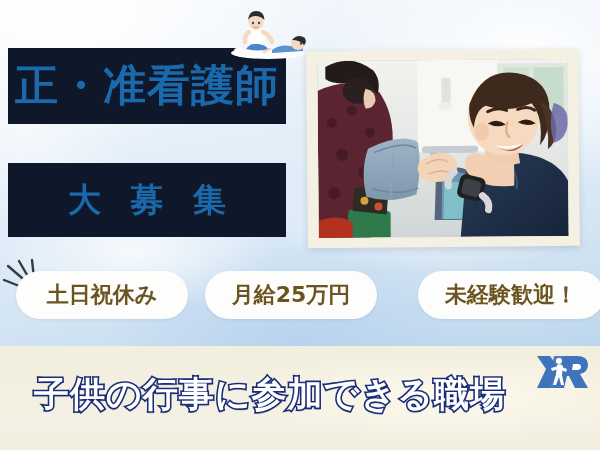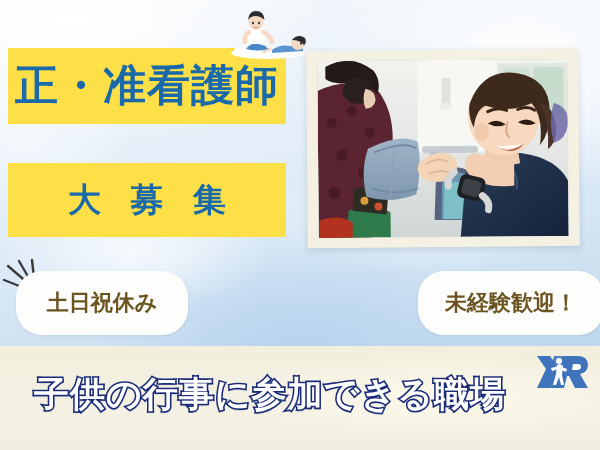--- a/index.html
+++ b/index.html
@@ -33,21 +33,21 @@
     position:absolute;left:0;top:346px;width:600px;height:104px;
     background:linear-gradient(180deg,#f2efde 0%,#f3f0e1 35%,#f4f1e4 70%,#f2eee0 100%);
   }
   .bg-cream:after{
     content:"";position:absolute;left:0;top:0;width:600px;height:104px;
     background:radial-gradient(ellipse 300px 60px at 74% 48%, rgba(255,250,236,.85) 0%, rgba(255,250,236,0) 72%);
   }
 
   
   .band{
-    position:absolute;background:#fde047;
+    position:absolute;background:#0f172a;
   }
   .band-1{left:8px;top:48px;width:278px;height:76px;}
   .band-2{left:8px;top:163px;width:278px;height:74px;}
   .band-txt{
     position:absolute;left:0;top:0;width:100%;height:100%;
     display:flex;align-items:center;justify-content:center;
     color:#1a6aab;font-weight:bold;white-space:nowrap;
   }
   .band-1 .band-txt{font-size:43px;letter-spacing:1px;}
   .band-2 .band-txt{font-size:33px;letter-spacing:9px;text-indent:9px;}
@@ -63,21 +63,21 @@
     transform:rotate(-0.5deg);
   }
   .photo-inner{
     position:absolute;left:11px;top:10px;width:250px;height:177px;
     overflow:hidden;background:#cfd7dc;
   }
   .ph{position:absolute;}
 
   
   .pill{
-    position:absolute;height:64px;border-radius:26px;background:#fdfdfb;
+    position:absolute;height:48px;border-radius:26px;background:#fdfdfb;
     display:flex;align-items:center;justify-content:center;
     color:#6b5420;font-weight:bold;font-size:22px;white-space:nowrap;
     box-shadow:0 1px 3px rgba(70,80,100,.10);
   }
   .pill-1{left:16px;top:271px;width:172px;}
   .pill-2{left:205px;top:271px;width:172px;}
   .pill-3{left:418px;top:271px;width:186px;}
   .sparkle{position:absolute;left:2px;top:258px;width:44px;height:42px;}
 
   
@@ -228,20 +228,23 @@
       <line x1="6" y1="8" x2="27" y2="26"></line>
       <line x1="2" y1="22" x2="25" y2="31"></line>
       <line x1="17" y1="3" x2="28" y2="22"></line>
       <line x1="30" y1="2" x2="32" y2="20"></line>
     </g>
   </svg>
 
   <div class="pill pill-1">
     <span>土日祝休み</span>
   </div>
+  <div class="pill pill-2">
+    <span>月給25万円</span>
+  </div>
   <div class="pill pill-3">
     <span>未経験歓迎！</span>
   </div>
 
   <div class="tagline">子供の行事に参加できる職場</div>
 
   <svg class="logo" viewBox="0 0 56 40">
     <g fill="#3f74bc">
       <path d="M4 4 h13 l9 13 -9 19 h-13 l9 -19 Z"></path>
       <path d="M21 4 h12 l-8 32 h-12 Z" opacity=".9"></path>

